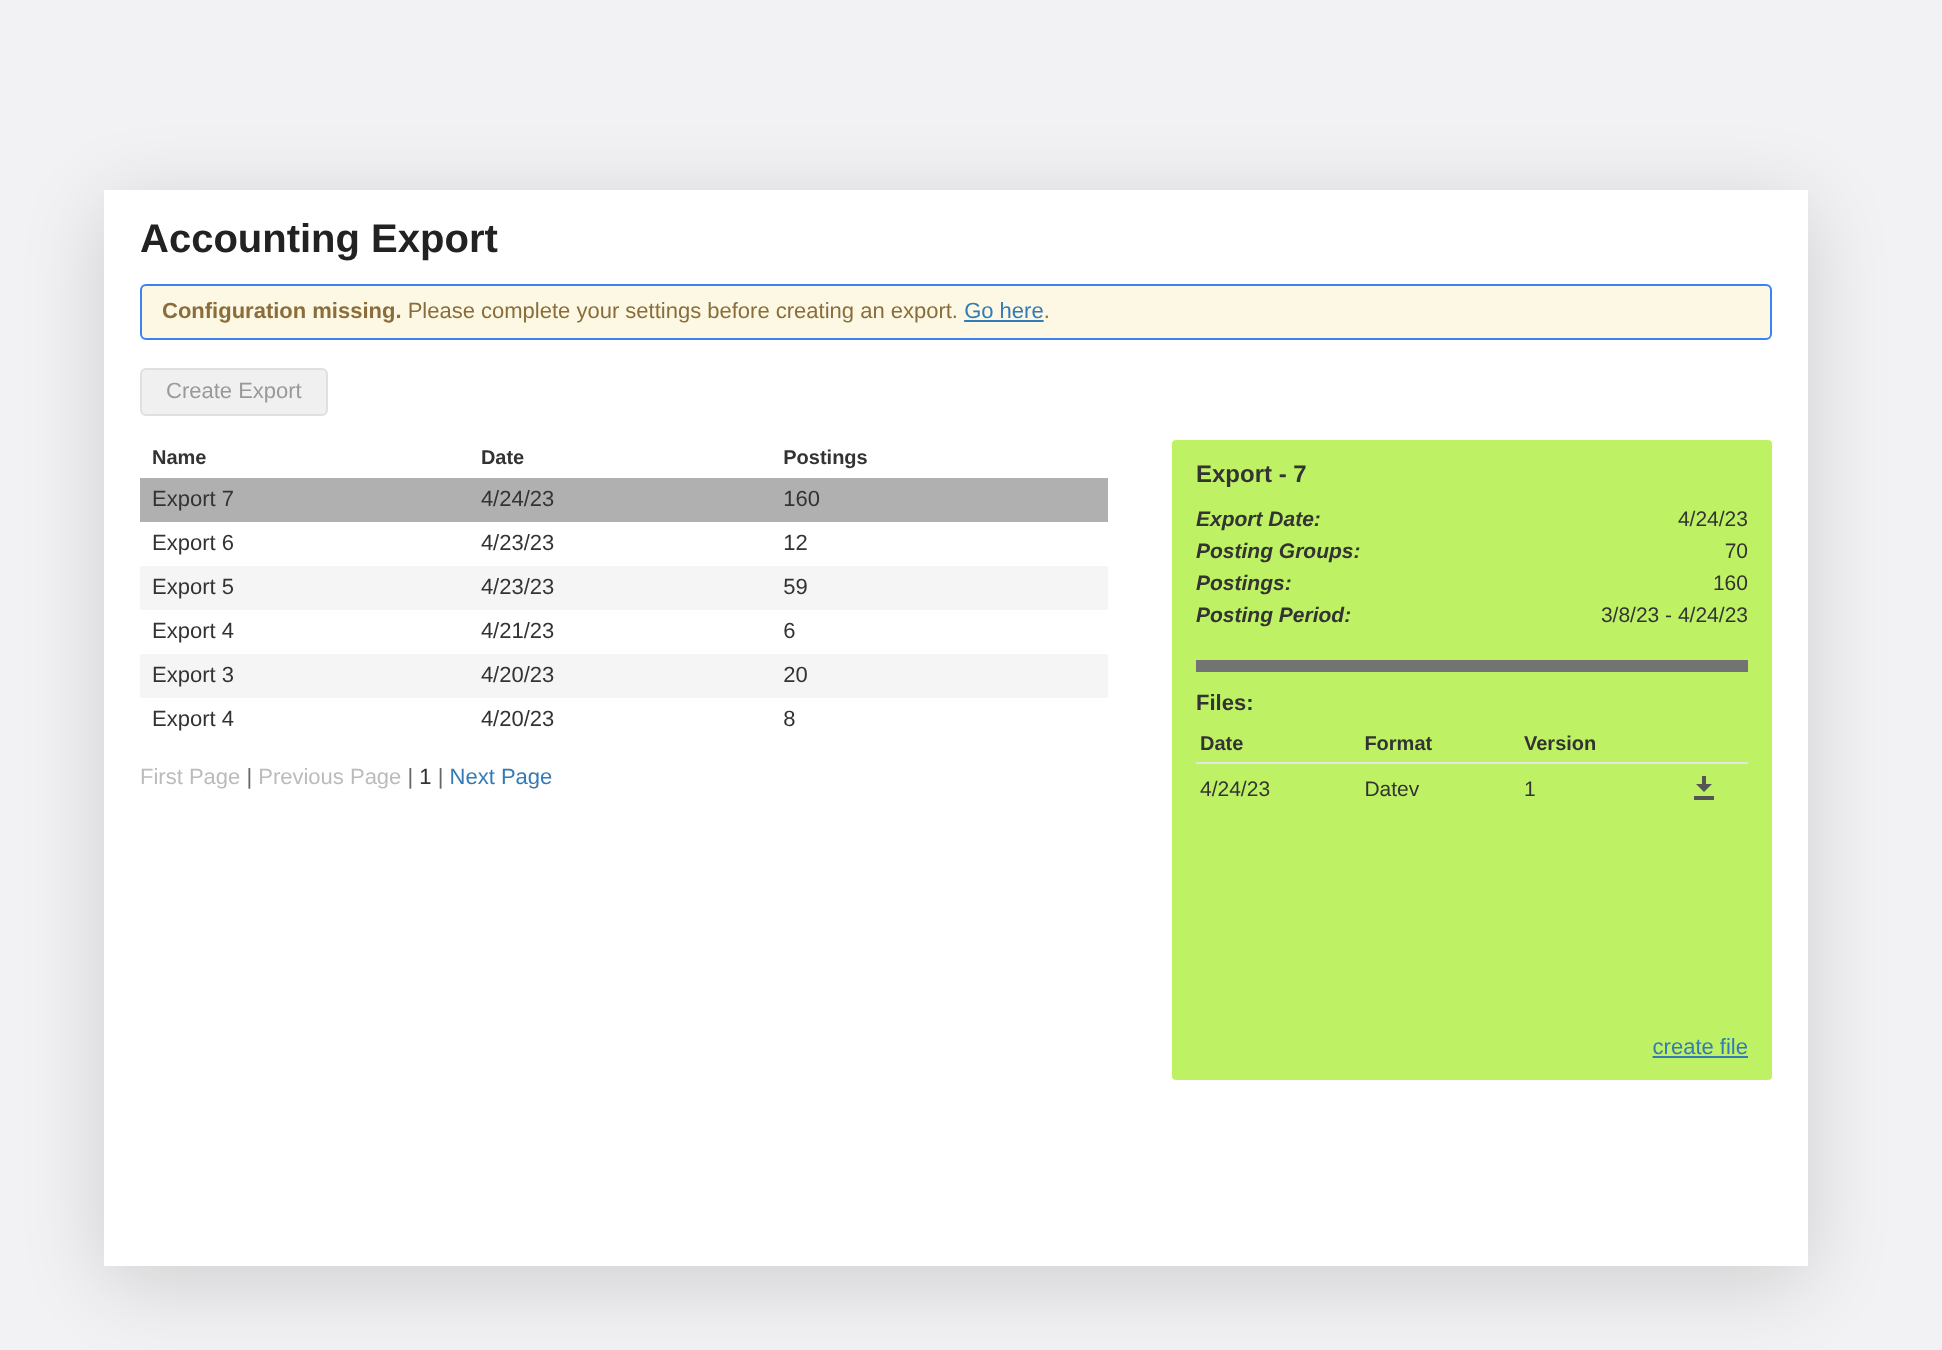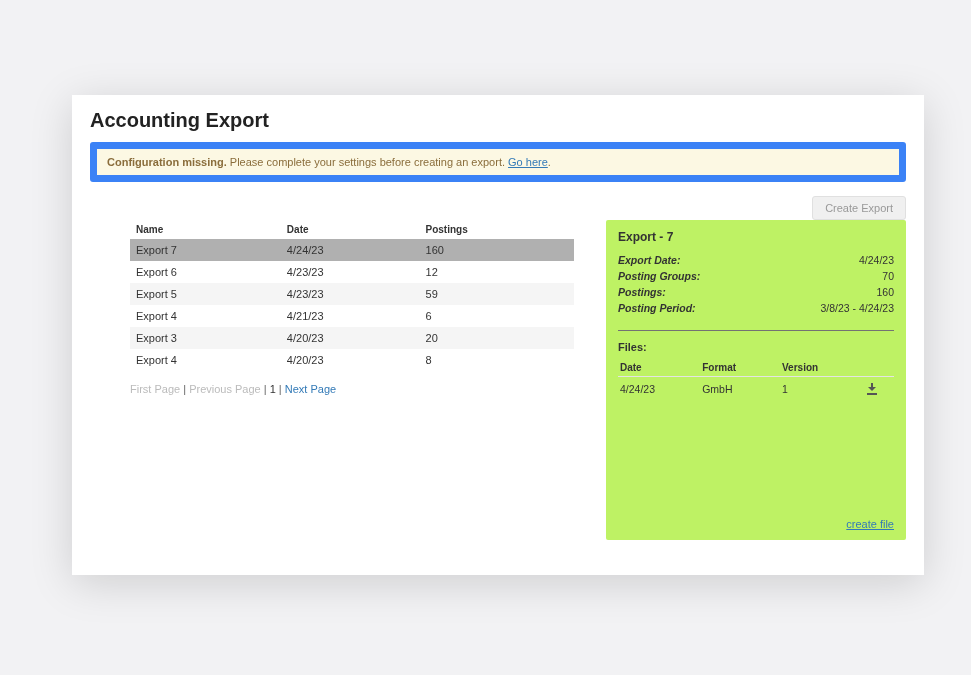--- a/index.html
+++ b/index.html
@@ -9,62 +9,61 @@
     font-size: 12px;
     color: #333;
     width: 971px;
     height: 675px;
     overflow: hidden;
     position: relative;
   }
   .panel {
     position: absolute;
     top: 95px;
-    left: 72px;
+    left: 52px;
     width: 852px;
-    height: 480px;
+    height: 538px;
     background: #fff;
     box-shadow: 0 8px 40px rgba(0,0,0,0.15);
     padding: 14px 18px 10px 18px;
   }
   h1.page-title {
     font-size: 20px;
     font-weight: 700;
     color: #222;
     margin-bottom: 10px;
   }
   .alert {
     background: #fcf8e3;
-    border: 7px solid #3b82f6;
+    border: 1px solid #3b82f6;
     color: #8a6d3b;
     padding: 7px 10px;
     border-radius: 3px;
     margin-bottom: 14px;
     font-size: 11px;
   }
   .alert strong { font-weight: 700; }
   .alert a { color: #337ab7; text-decoration: underline; cursor: pointer; }
   .toolbar {
     display: flex;
-    justify-content: flex-end;
-    margin-bottom: 0;
+    justify-content: flex-start;
+    margin-bottom: 12px;
   }
   .btn {
     background: #f0f0f0;
     border: 1px solid #e0e0e0;
     color: #999;
     padding: 5px 12px;
     border-radius: 3px;
     font-size: 11px;
     cursor: pointer;
   }
   .content {
     display: flex;
     gap: 32px;
-    margin-left: 40px;
   }
   .left {
     flex: 1;
   }
   .right {
     width: 300px;
     background: #bef264;
     border-radius: 2px;
     padding: 10px 12px;
     min-height: 320px;
@@ -114,21 +113,21 @@
     font-size: 10.5px;
     padding: 2px 0;
     color: #333;
   }
   .detail-row .lbl { font-weight: 700; font-style: italic; }
   .files-title {
     font-weight: 700;
     font-size: 11px;
     margin-top: 14px;
     margin-bottom: 6px;
-    border-top: 1px solid #737373;
+    border-top: 6px solid #737373;
     padding-top: 10px;
   }
   table.files {
     width: 100%;
     border-collapse: collapse;
     font-size: 10.5px;
   }
   table.files thead th {
     text-align: left;
     font-weight: 700;
@@ -284,21 +283,21 @@
           <tr>
             <th>Date</th>
             <th>Format</th>
             <th>Version</th>
             <th></th>
           </tr>
         </thead>
         <tbody id="files-body">
             <tr>
               <td>4/24/23</td>
-              <td>GmbH</td>
+              <td>Datev</td>
               <td>1</td>
               <td><span class="dl-icon"><span class="dl-base"></span></span></td>
             </tr>
           </tbody>
       </table>
 
       <a class="create-file">create file</a>
     </div>
   </div>
 

